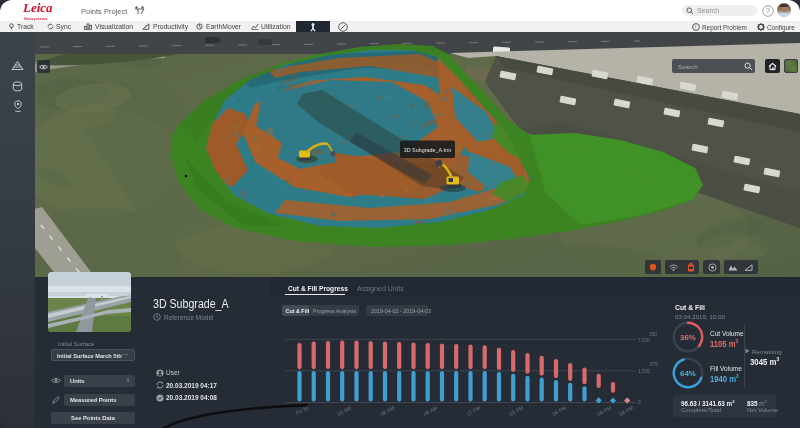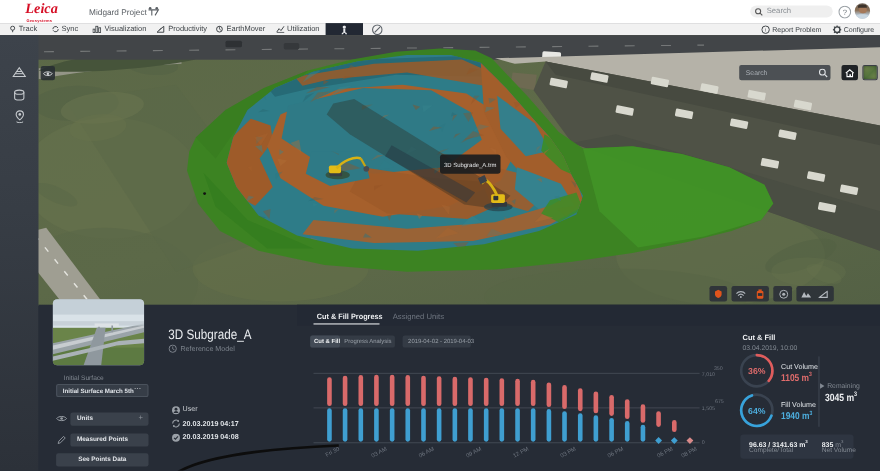--- a/index.html
+++ b/index.html
@@ -1,24 +1,24 @@
 <!DOCTYPE html>
 <html><head><meta charset="utf-8">
 <style>
   * { margin:0; padding:0; box-sizing:border-box; }
   body { width:800px; height:428px; overflow:hidden; font-family:"Liberation Sans",sans-serif; background:#272d37; }
-  #page { position:relative; width:800px; height:428px; overflow:hidden; }
+  #page { position:relative; width:800px; height:428px; overflow:hidden;border-radius:12px; }
   .abs { position:absolute; }
 </style></head>
 <body>
 <div id="page">
 
 <div class="abs" style="left:0;top:0;width:800px;height:21px;background:#ffffff;"></div>
 <div class="abs" style="left:23px;top:1px;width:46px;height:18px;color:#d60f26;font-family:'Liberation Serif',serif;font-style:italic;font-weight:bold;font-size:13px;line-height:13px;">Leica<div style="font-size:3.6px;font-weight:bold;font-style:normal;font-family:'Liberation Sans';letter-spacing:.2px;margin-top:-1px;margin-left:1px;">Geosystems</div></div>
-<div class="abs" style="left:81px;top:6.5px;font-size:7.5px;color:#5a5f64;">Midgard Project</div>
+<div class="abs" style="left:81px;top:6.5px;font-size:7.5px;color:#5a5f64;">Points Project</div>
 <svg class="abs" style="left:134px;top:6px" width="11" height="9" viewBox="0 0 11 9">
       <path d="M1 3 L4 3 L4 8 M7 3 L10 3 L7 8 M4 3 L7 3" stroke="#5a5f64" stroke-width="1" fill="none"></path>
       <circle cx="2.5" cy="1.5" r="1.2" fill="#5a5f64"></circle>
       <circle cx="8.5" cy="1.5" r="1.2" fill="#5a5f64"></circle>
     </svg>
 
 <div class="abs" style="left:682px;top:5px;width:75px;height:11px;background:#efefef;border-radius:6px;"></div>
 <svg class="abs" style="left:686px;top:7px" width="8" height="8" viewBox="0 0 8 8">
       <circle cx="3.2" cy="3.2" r="2.3" fill="none" stroke="#555" stroke-width="1"></circle>
       <line x1="5" y1="5" x2="7" y2="7" stroke="#555" stroke-width="1"></line>

